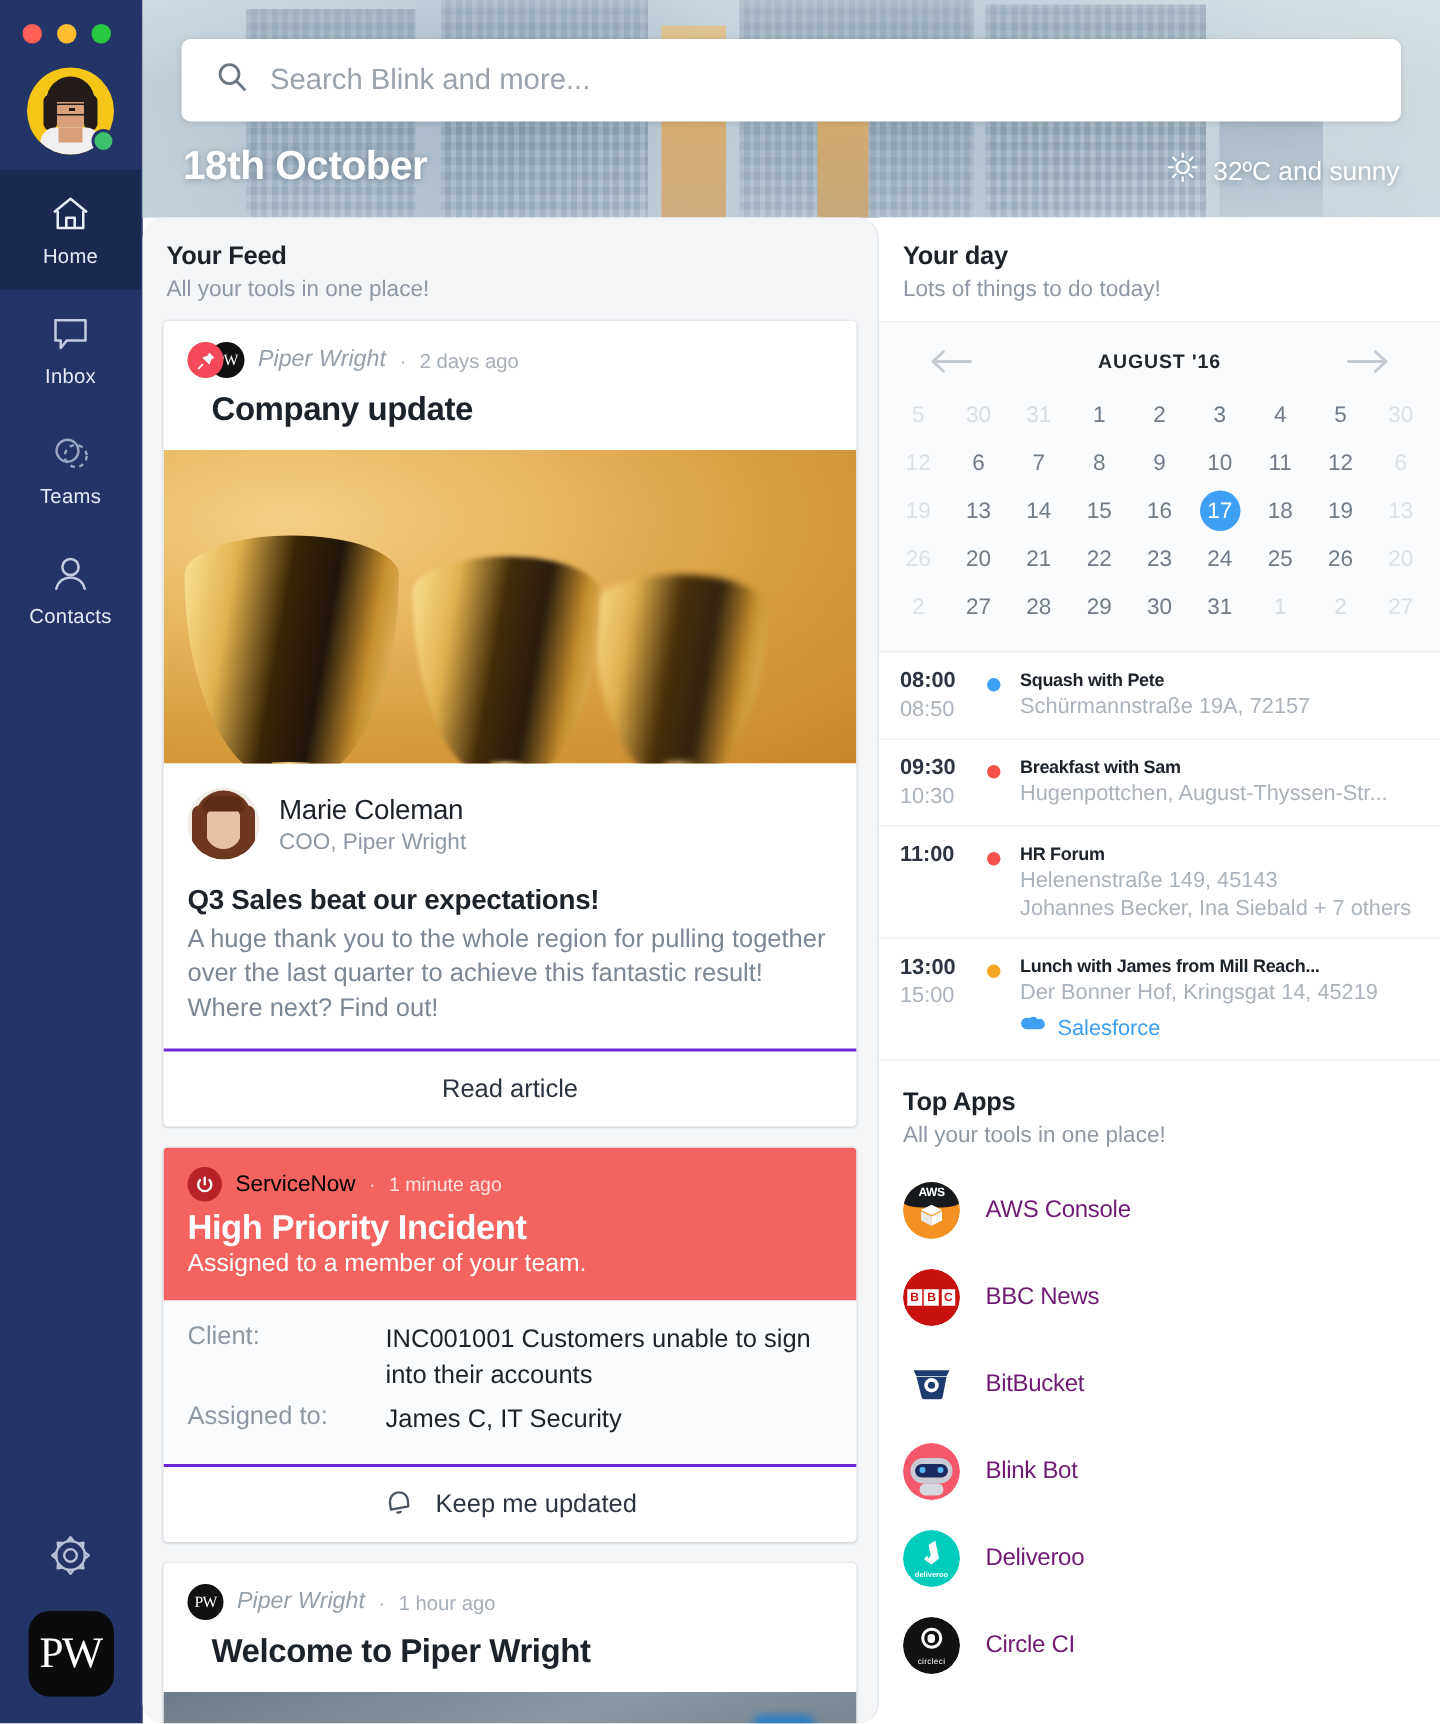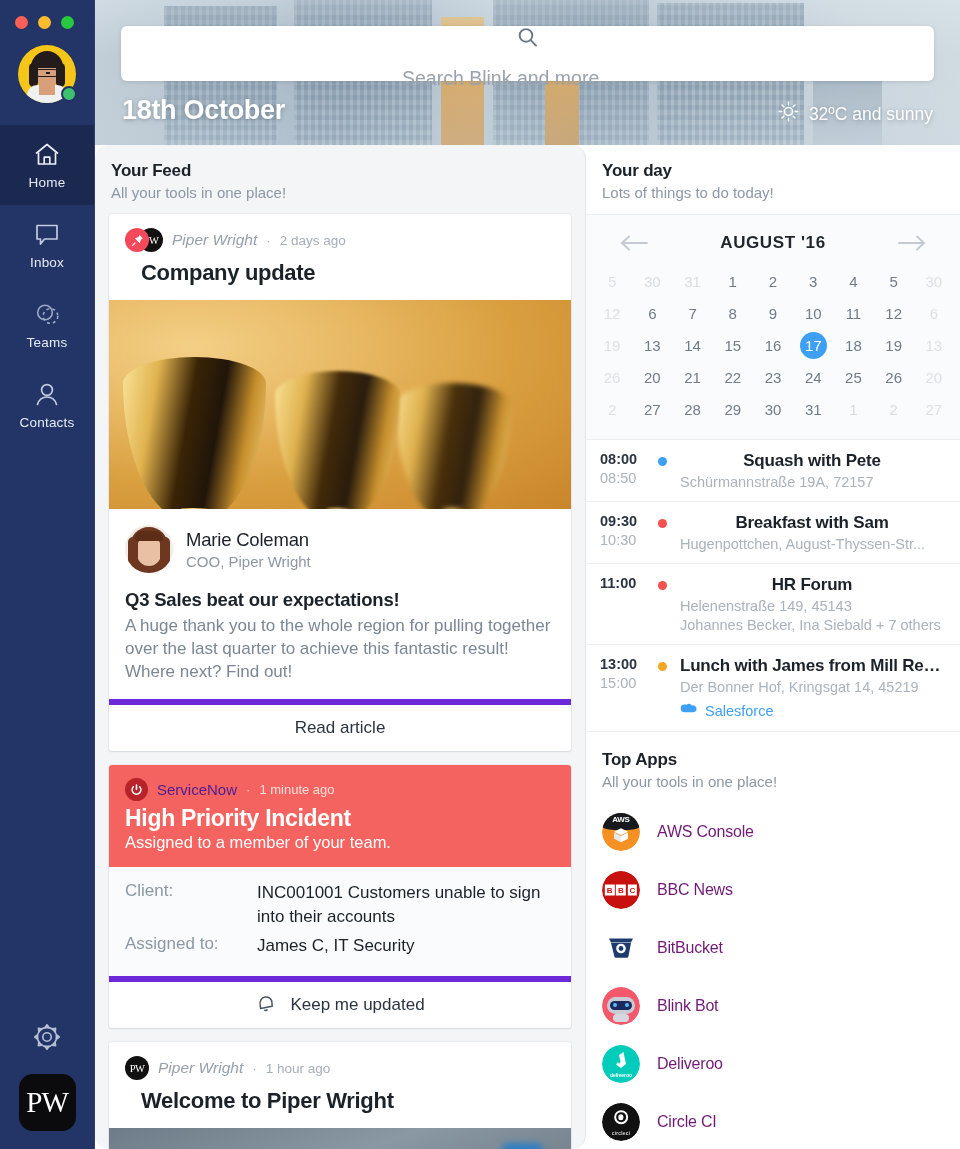--- a/index.html
+++ b/index.html
@@ -48,21 +48,21 @@
   .av-glass { position:absolute; left:11px; top:20px; width:22px; height:8px; border:1.4px solid #1c1c1c; border-radius:3px; }
   .av-glass:after { content:""; position:absolute; left:9px; top:2px; width:4px; height:1.4px; background:#1c1c1c; }
   .av-shirt { position:absolute; left:2px; top:36px; width:40px; height:18px; background:#f0f0f0; border-radius: 10px 10px 0 0; }
   .av-collar { position:absolute; left:14px; top:36px; width:16px; height:10px; background:#d8a07a; }
   .status-dot {
     position: absolute; right: -1px; bottom: 1px;
     width: 16px; height: 16px; border-radius: 50%;
     background: #3ec16e; border: 2px solid #233466;
   }
 
-  .nav { width: 100%; margin-top: 22px; }
+  .nav { width: 100%; margin-top: 10px; }
   .nav-item {
     width: 100%; height: 80px;
     display: flex; flex-direction: column;
     align-items: center; justify-content: center;
     gap: 7px; cursor: pointer;
   }
   .nav-item.active { background: #1b2850; }
   .nav-item .label {
     color: #e6eaf5; font-size: 13.5px; letter-spacing: .2px;
   }
@@ -106,21 +106,20 @@
     position:absolute; inset:0;
     background: linear-gradient(180deg, rgba(222,232,238,.55) 0%, rgba(200,213,222,.18) 40%, rgba(196,210,220,.35) 100%);
   }
   .searchbar {
     position: absolute; left: 26px; top: 26px;
     width: 813px; height: 55px;
     background: #fff; border-radius: 6px;
     display: flex; align-items: center; gap: 14px;
     padding: 0 22px;
     box-shadow: 0 1px 4px rgba(0,0,0,.12);
-    flex-direction: column;
   }
   .search-input {
     border: none; outline: none; flex: 1;
     font-family: "Liberation Sans", sans-serif;
     font-size: 19.5px; color: #2b3440; background: transparent;
   }
   .search-input::placeholder { color: #9aa3ad; }
   .hdr-date {
     position: absolute; left: 27px; top: 95px;
     color: #fff; font-size: 27px; font-weight: bold;
@@ -213,52 +212,52 @@
   .author-role { font-size: 15px; color: #8d98a4; margin-top: 2px; }
   .post-title {
     font-size: 18.5px; font-weight: bold; color: #1b2229;
     padding: 16px 16px 0 16px; letter-spacing: -.2px;
   }
   .post-body {
     font-size: 17px; color: #7b8794; line-height: 1.36;
     padding: 3px 16px 16px 16px;
   }
   .card-action {
-    border-top: 6px solid #6d28d9;
+    border-top: 2px solid #6d28d9;
     height: 52px; display: flex; align-items: center; justify-content: center;
     gap: 13px; font-size: 17px; color: #2b3440; cursor: pointer;
   }
 
   
   .sn-head { background: #f4635f; padding: 13px 16px 15px 16px; }
   .sn-row { display:flex; align-items:center; gap:9px; }
   .sn-ic {
     width:23px;height:23px;border-radius:50%;background:#b8232a;
     display:flex;align-items:center;justify-content:center;
   }
-  .sn-name { color:#4c1d95; font-size:15px; }
+  .sn-name { color:#000000; font-size:15px; }
   .sn-time { color:#fbdedd; font-size:13px; }
   .sn-title { color:#fff; font-size:23px; font-weight:bold; margin-top:4px; letter-spacing:-.3px; }
   .sn-sub { color:#fff; font-size:16.5px; margin-top:1px; }
   .sn-body { background:#fafbfc; padding: 14px 16px 13px 16px; }
   .sn-line { display:flex; gap: 14px; font-size: 17px; margin-bottom: 6px; }
   .sn-label { color:#8d98a4; width: 118px; flex: 0 0 118px; }
   .sn-val { color:#1b2229; line-height:1.37; }
 
   
   .welcome-img { width:100%; height: 120px; position:relative; overflow:hidden;
     background: linear-gradient(160deg,#6d7c88 0%, #8a98a3 40%, #5e6b77 100%); }
   .hat { position:absolute; background:#eef1f3; border-radius: 50% 50% 10% 10% / 70% 70% 12% 12%; }
   .h3 { left: 64%; top: 18%; width: 17%; height: 55%; transform: rotate(5deg); }
   .blue-blob { position:absolute; right:6%; top:12%; width:9%; height:70%; background:#2f7fc2; border-radius:6px; filter: blur(3px); }
 
   
   .cal { background:#fafbfc; border-top:1px solid #eceff2; border-bottom:1px solid #eceff2; padding: 12px 0 14px 0; }
   .cal-head { display:flex; align-items:center; justify-content:center; gap: 0; padding: 6px 24px 12px 24px; position:relative; }
-  .cal-month { font-size: 17px; font-weight: bold; color:#1f262d; letter-spacing:.6px; }
+  .cal-month { font-size: 13px; font-weight: bold; color:#1f262d; letter-spacing:.6px; }
   .cal-arrow { position:absolute; cursor:pointer; width:30px; height:22px; }
   .cal-arrow.prev { left: 33px; }
   .cal-arrow.next { right: 33px; }
   .cal-grid { display:grid; grid-template-columns: repeat(9, 1fr); row-gap: 0; padding: 0 6px; }
   .cal-cell {
     height: 32px; display:flex; align-items:center; justify-content:center;
     font-size: 15px; color:#707c89; cursor:pointer;
   }
   .cal-cell.dim { color:#dde1e6; }
   .cal-cell.other { color:#d7dce1; }
@@ -272,22 +271,22 @@
   .event {
     display:flex; padding: 11px 16px 11px 14px;
     border-bottom: 1px solid #eef1f3; cursor:pointer;
   }
   .ev-times { width: 58px; flex:0 0 58px; }
   .ev-start { font-size: 14.5px; font-weight:bold; color:#2b3440; }
   .ev-end { font-size: 14.5px; color:#aab2bb; margin-top: 3px; }
   .ev-bullet { width: 22px; flex:0 0 22px; padding-top: 6px; }
   .bul { width: 9px; height: 9px; border-radius:50%; display:block; }
   .ev-main { flex:1; min-width:0; }
-  .ev-title { font-size: 17px; font-weight:bold; color:#1b2229; letter-spacing:-.2px;
-    white-space:nowrap; overflow:hidden; text-overflow:ellipsis;text-align:center; }
+  .ev-title { font-size: 12px; font-weight:bold; color:#1b2229; letter-spacing:-.2px;
+    white-space:nowrap; overflow:hidden; text-overflow:ellipsis; }
   .ev-line { font-size: 14.5px; color:#aab2bb; margin-top: 3px;
     white-space:nowrap; overflow:hidden; text-overflow:ellipsis; }
   .ev-tag { display:flex; align-items:center; gap:7px; margin-top:7px; }
   .ev-tag-text { font-size: 14.5px; color:#3ea0f4; }
 
   .apps { }
   .app-row {
     display:flex; align-items:center; gap: 17px;
     padding: 10px 16px; cursor: pointer;
   }

